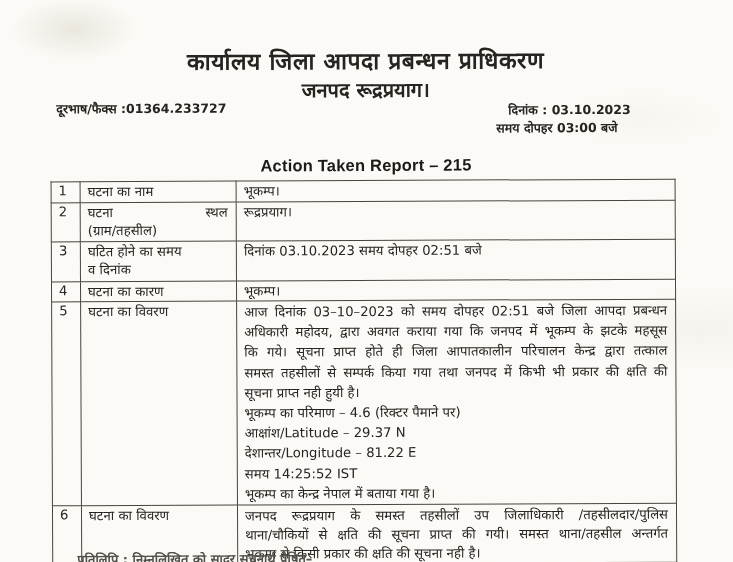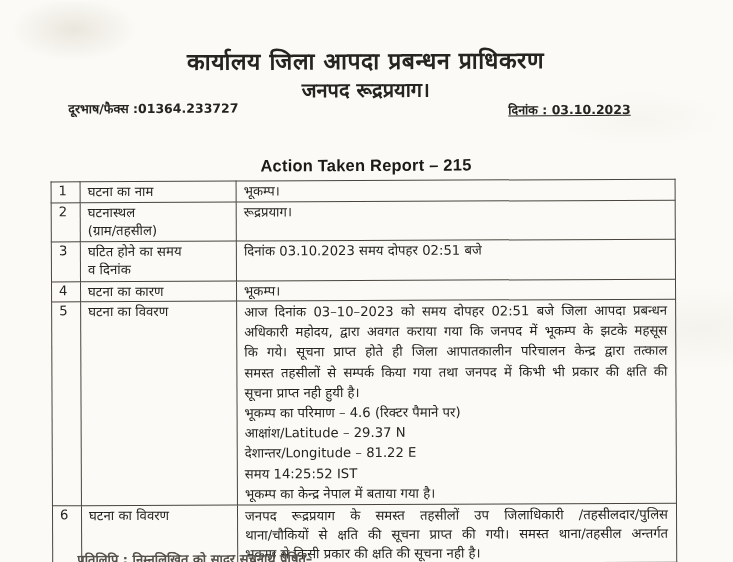--- a/index.html
+++ b/index.html
@@ -21,27 +21,27 @@
   .org-name{
     position:absolute;top:44px;left:0;width:100%;text-align:center;
     font-size:23px;font-weight:bold;letter-spacing:0.5px;
   }
   .org-district{
     position:absolute;top:76px;left:0;width:100%;text-align:center;
     font-size:20px;font-weight:bold;
   }
   .contact{
     position:absolute;left:57px;top:99px;
-    font-size:12.5px;font-weight:bold;line-height:18.5px;margin-left:12px;
+    font-size:12.5px;font-weight:bold;line-height:18.5px;
   }
   .datetime{
     position:absolute;left:497px;top:102px;
     font-size:12.5px;font-weight:bold;line-height:18px;
   }
-  .datetime .d1{padding-left:12px;text-decoration:underline;}
+  .datetime .d1{padding-left:12px;}
   .report-title{
     position:absolute;top:156px;left:0;width:100%;text-align:center;
     font-family:"Liberation Sans",sans-serif;
     font-size:16.5px;font-weight:bold;letter-spacing:0.2px;color:#1c1a16;
   }
   table.tbl{
     position:absolute;left:51px;top:180px;width:624px;
     border-collapse:collapse;table-layout:fixed;
     font-size:13.2px;color:#262420;
   }
@@ -49,21 +49,21 @@
     border:1.5px solid #49453e;
     vertical-align:top;
     padding:1px 8px 0 7px;
   }
   .tbl col.c1{width:29px;}
   .tbl col.c2{width:156px;}
   .tbl col.c3{width:439px;}
   tr.r1{height:19px;} tr.r2{height:37px;} tr.r3{height:40px;}
   tr.r4{height:18px;} tr.r5{height:202px;} tr.r6{height:57px;}
   .ln{line-height:18.5px;}
-  .spread{display:flex;justify-content:flex-start;line-height:18.5px;}
+  .spread{display:flex;justify-content:space-between;line-height:18.5px;}
   .v5{line-height:20.2px;}
   .v6{line-height:19px;}
   .j{text-align:justify;text-align-last:justify;}
   .clip-line{
     position:absolute;left:76px;top:551px;width:420px;height:11px;
     overflow:hidden;font-size:13px;font-weight:bold;line-height:16px;color:#55514a;
   }
 </style>
 </head>
 <body>
@@ -72,20 +72,21 @@
 
   <div class="org-name">कार्यालय जिला आपदा प्रबन्धन प्राधिकरण</div>
   <div class="org-district">जनपद रूद्रप्रयाग।</div>
 
   <div class="contact">
     <div>दूरभाष/फैक्स :01364.233727</div>
   </div>
 
   <div class="datetime">
     <div class="d1">दिनांक : 03.10.2023</div>
+    <div>समय दोपहर 03:00 बजे</div>
   </div>
 
   <div class="report-title">Action Taken Report – 215</div>
 
   <table class="tbl">
     <colgroup>
         <col class="c1">
         <col class="c2">
         <col class="c3">
       </colgroup>

